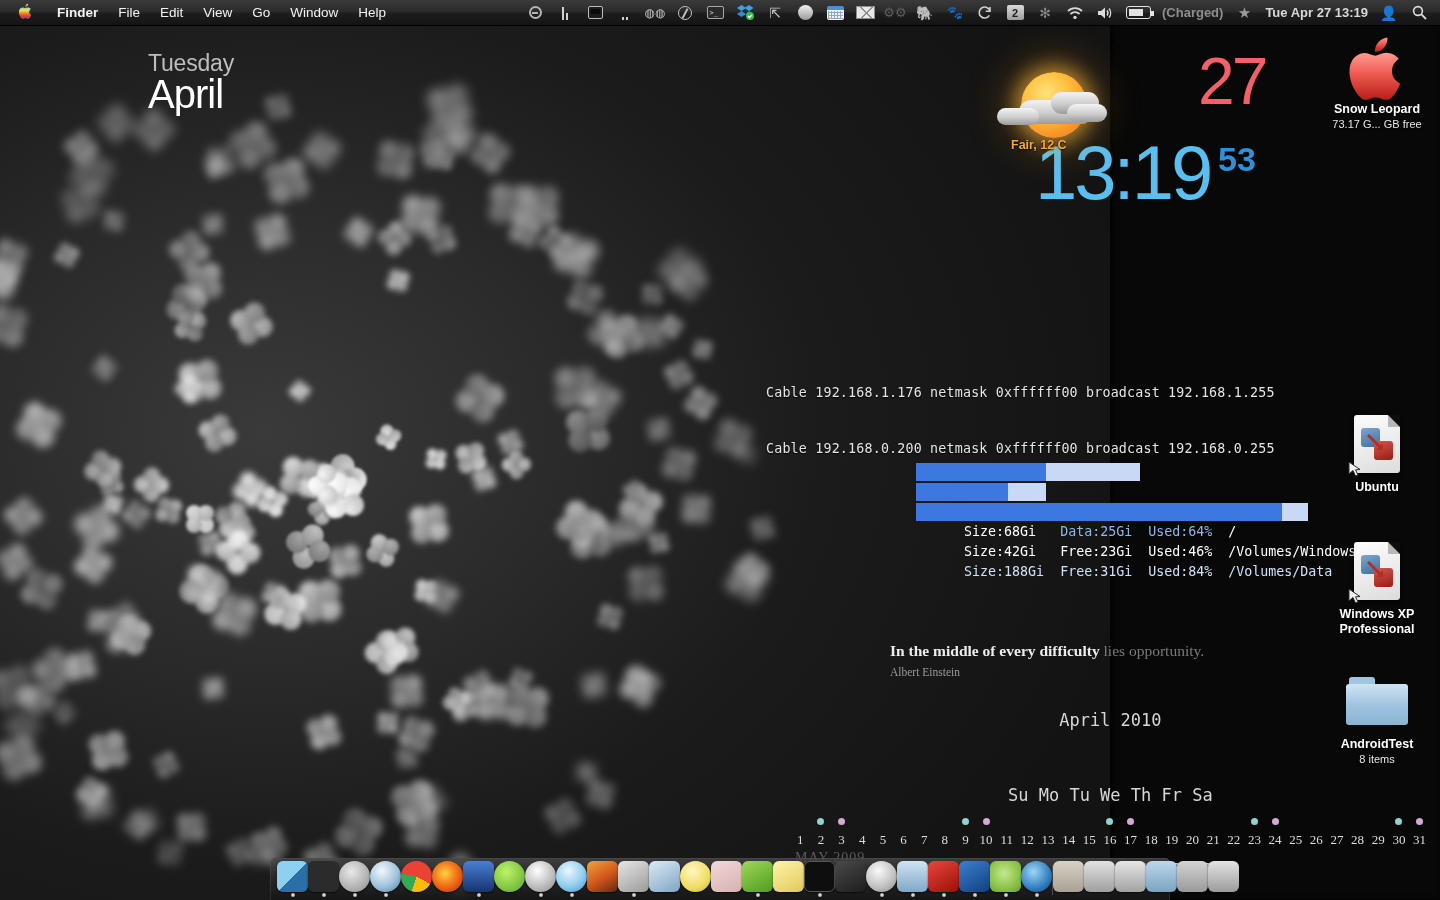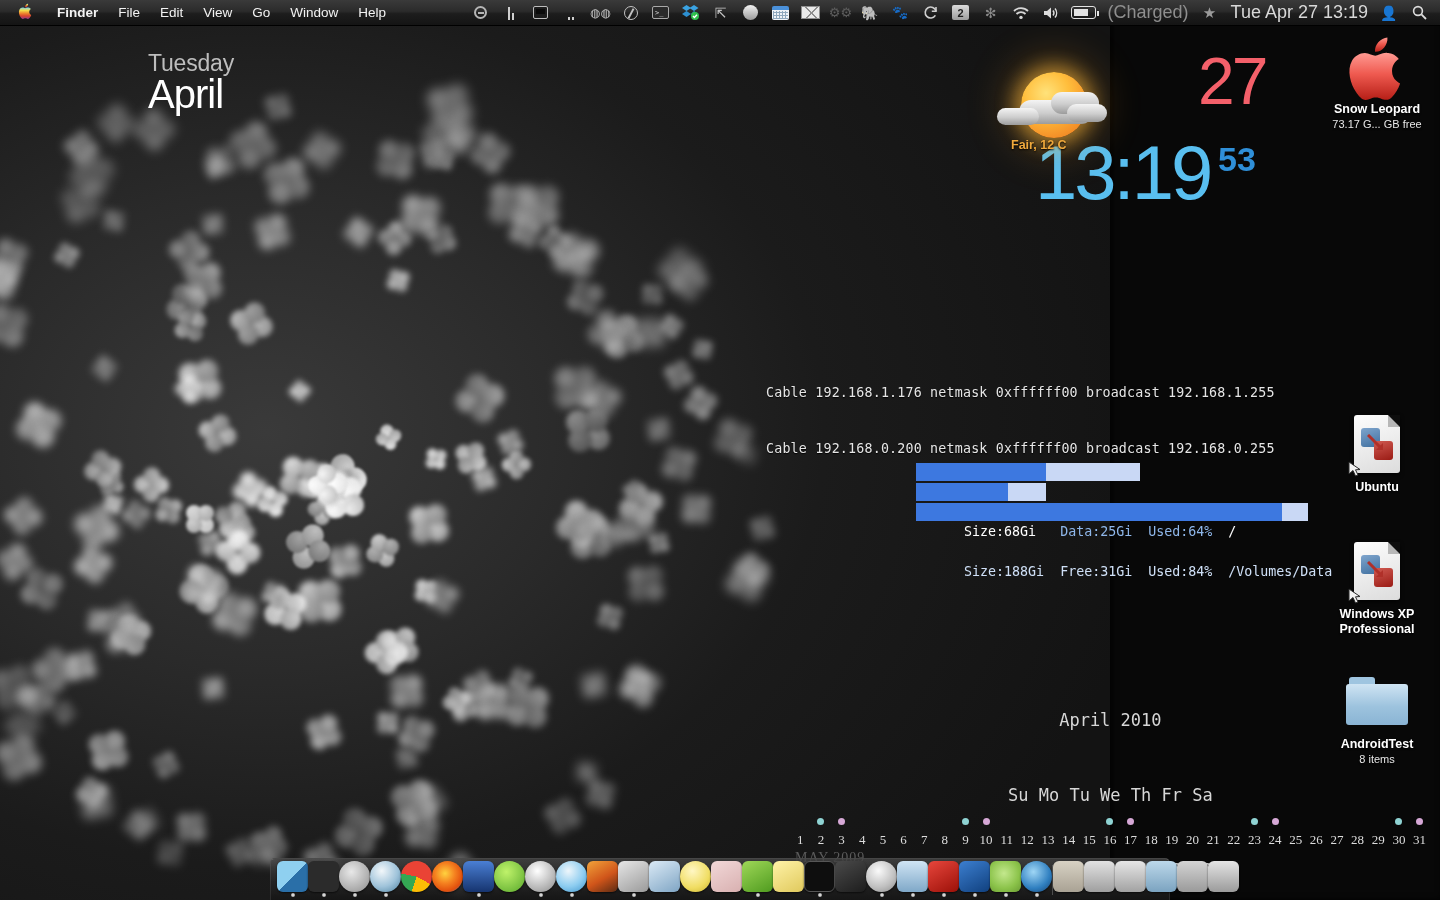--- a/index.html
+++ b/index.html
@@ -32,21 +32,21 @@
     background:linear-gradient(180deg,#3a3a3a 0%,#2b2b2b 45%,#1d1d1d 55%,#141414 100%);
     border-bottom:1px solid #000;
     display:flex; align-items:center;
     color:#eaeaea; font-size:13px;
   }
   #menubar .apple { margin:0 14px 0 18px; font-size:16px; line-height:1; }
   .mb-item { padding:0 10px; height:20px; line-height:20px; font-size:13.5px; color:#f2f2f2; cursor:default; }
   .mb-item.bold { font-weight:bold; }
   #menubar-right { margin-left:auto; display:flex; align-items:center; gap:0px; padding-right:6px; }
   .mbi { width:30px; height:22px; display:flex; align-items:center; justify-content:center; color:#cfcfcf; font-size:13px; }
-  .mb-text { font-size:18px; color:#d8d8d8; padding:0 6px; white-space:nowrap; }
+  .mb-text { font-size:13px; color:#d8d8d8; padding:0 6px; white-space:nowrap;font-weight:bold; }
   .mb-text.dim { color:#8e8e8e; }
 
   
   .glyph-box { width:15px; height:13px; border:1px solid #bcbcbc; border-radius:2px; position:relative; }
   .eq-bars { display:flex; align-items:flex-end; gap:2px; height:14px; }
   .eq-bars b { width:2px; background:#cfcfcf; display:block; }
 
   
   #netinfo {
     position:absolute; left:766px; top:347px; z-index:20;
@@ -1416,28 +1416,33 @@
 
   <div id="diskinfo">
     <div class="disk-row">
       <span class="disk-bar" style="width:222px"></span>
       <span class="disk-bar lite" style="left:130px;width:94px"></span>
       <span class="disk-txt"><span class="w">Size:68Gi</span>   <span>Data:25Gi</span>  <span>Used:64%</span>  <span class="w">/</span></span>
     </div>
     <div class="disk-row">
       <span class="disk-bar" style="width:92px"></span>
       <span class="disk-bar lite" style="left:92px;width:38px"></span>
+      <span class="disk-txt"><span class="w">Size:42Gi</span>   <span class="w">Free:23Gi</span>  <span class="w">Used:46%</span>  <span class="w">/Volumes/Windows</span></span>
     </div>
     <div class="disk-row">
       <span class="disk-bar" style="width:388px"></span>
       <span class="disk-bar lite" style="left:366px;width:26px"></span>
       <span class="disk-txt"><span class="lt">Size:188Gi</span>  <span class="lt">Free:31Gi</span>  <span class="lt">Used:84%</span>  <span class="lt">/Volumes/Data</span></span>
     </div>
   </div>
 
+  <div id="quote">
+    <span class="q1">In the middle of every difficulty </span><span class="q2">lies opportunity.</span>
+    <span class="auth">Albert Einstein</span>
+  </div>
 
   <div id="cal">
     <span class="cal-title">April 2010</span>
     <span class="cal-hdr">Su Mo Tu We Th Fr Sa</span>
     <span class="cal-hdr">             1  2  3</span>
     
     
     
     
   </div>

